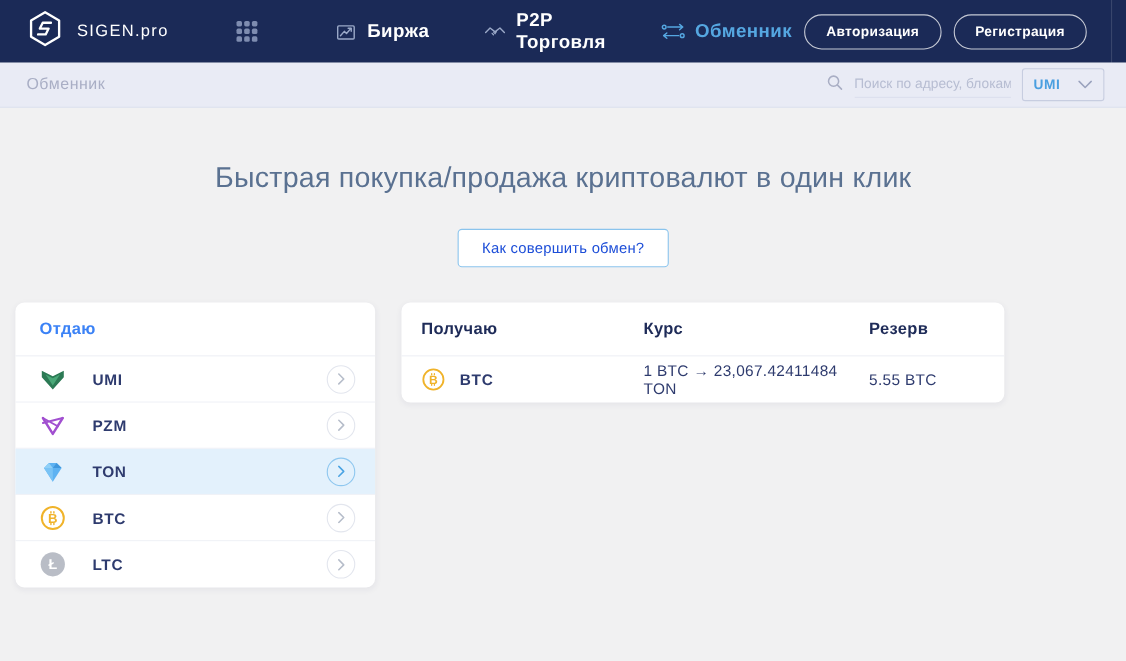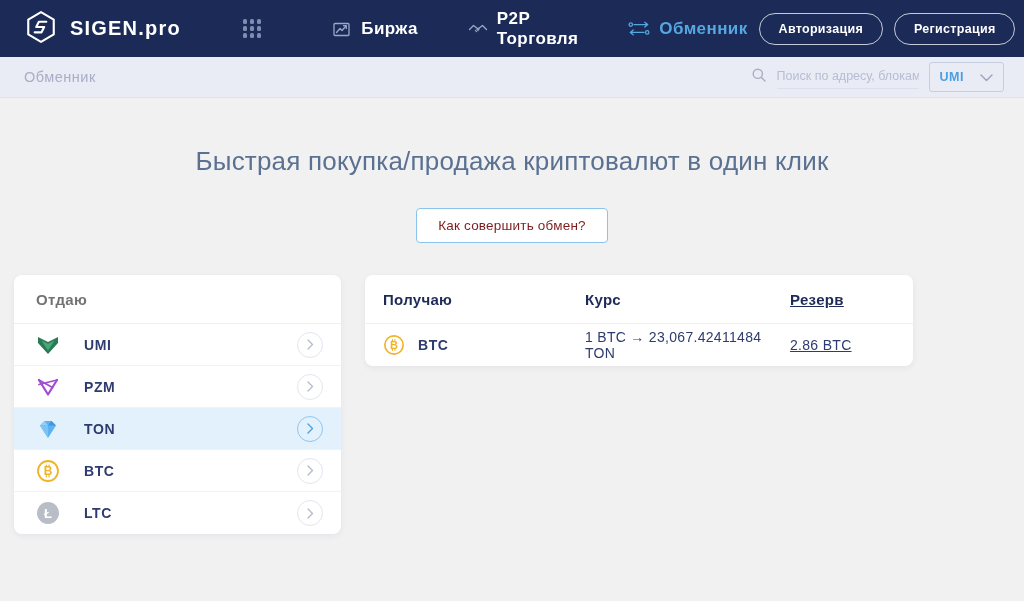--- a/index.html
+++ b/index.html
@@ -10,21 +10,21 @@
     background:#f1f1f2;
   }
 
   
   .header {
     height:57px; background:#1b2a57;
     display:flex; align-items:center;
     padding:0 0 0 24px;
   }
   .brand { display:flex; align-items:center; gap:12px; cursor:pointer; }
-  .brand-name { color:#ffffff; font-weight:bold; font-size:20px; letter-spacing:1.2px; }
+  .brand-name { color:#ffffff; font-weight:normal; font-size:15px; letter-spacing:1.2px; }
   .grid-icon {
     margin-left:62px;
     display:grid; grid-template-columns:repeat(3,4.5px); grid-auto-rows:4.5px; gap:2.5px;
     cursor:pointer;
   }
   .grid-icon span { background:#7e8cb0; border-radius:1.5px; }
   .nav { display:flex; align-items:center; margin-left:72px; gap:50px; }
   .nav-item { display:flex; align-items:center; gap:9px; color:#ffffff;
     font-size:17px; font-weight:bold; letter-spacing:.4px; cursor:pointer; }
   .nav-item svg { display:block; }
@@ -62,33 +62,33 @@
   .filter-select {
     border:1px solid #c7cde0; border-radius:3px; background:transparent;
     display:flex; align-items:center; gap:16px; padding:5px 10px; cursor:pointer;
   }
   .filter-value { color:#4a9fe0; font-weight:bold; font-size:12.5px; letter-spacing:.5px; }
 
   
   .hero { text-align:center; }
   .hero-title { margin:48px 0 0; color:#5a7191; font-size:26px; font-weight:500; letter-spacing:.2px; }
   .help-btn {
-    margin-top:31px; background:#ffffff; border:1px solid #8ac4ed; color:#7f1d1d;
+    margin-top:31px; background:#ffffff; border:1px solid #8ac4ed; color:#1d4ed8;
     font-size:13.5px; border-radius:4px; padding:9px 21px; cursor:pointer;
     font-family:"Liberation Sans", sans-serif; letter-spacing:.2px;
   }
 
   
   .panels { display:flex; align-items:flex-start; padding:0 14px; margin-top:32px; gap:24px; }
   .card { background:#ffffff; border-radius:8px; box-shadow:0 2px 6px rgba(30,40,90,.06); }
   .give-card { width:327px; }
   .receive-card { width:548px; }
   .card-header {
     height:49px; display:flex; align-items:center; padding:0 22px;
-    border-bottom:1px solid #eef0f6; color:#737373; font-weight:bold; font-size:15px;
+    border-bottom:1px solid #eef0f6; color:#3b82f6; font-weight:bold; font-size:15px;
     letter-spacing:.3px;
   }
   .coin-row {
     height:42px; display:flex; align-items:center;
     padding:0 18px 0 22px; border-bottom:1px solid #f0f2f7; cursor:pointer;
   }
   .coin-row:last-child { border-bottom:none; border-radius:0 0 8px 8px; }
   .coin-row.selected { background:#e3f1fc; }
   .coin-icon { width:24px; height:24px; margin-right:24px; display:flex; align-items:center; justify-content:center; }
   .coin-code { color:#2e3b6e; font-size:14px; font-weight:bold; letter-spacing:.6px; }
@@ -97,21 +97,21 @@
     display:flex; align-items:center; justify-content:center;
   }
   .coin-row.selected .row-chevron { border-color:#8ec7ef; }
 
   
   .receive-head { display:flex; align-items:center; height:49px; padding:0 18px;
     border-bottom:1px solid #eef0f6; }
   .receive-head .col { color:#1e2b58; font-weight:bold; font-size:15px; letter-spacing:.3px; }
   .col-coin { width:202px; }
   .col-rate { width:205px; }
-  .col-reserve { flex:1;text-decoration:underline; }
+  .col-reserve { flex:1; }
   .receive-row { display:flex; align-items:center; height:42px; padding:0 18px; cursor:pointer; }
   .receive-coin { display:flex; align-items:center; gap:13px; }
   .cell-text { color:#2e3b6e; font-size:14px; font-weight:500; letter-spacing:.3px; }
   .receive-coin .cell-text { font-weight:bold; letter-spacing:.6px; }
 </style>
 </head>
 <body>
 
 <div class="header">
   <div class="brand">
@@ -307,17 +307,17 @@
         <span class="coin-icon" style="width:22px;height:22px;margin-right:0;">
           <svg width="22" height="22" viewBox="0 0 24 24" fill="none">
             <circle cx="12" cy="12" r="10" stroke="#f0b32a" stroke-width="1.8"></circle>
             <text x="12" y="16.3" text-anchor="middle" font-family="Liberation Sans, sans-serif" font-size="12" font-weight="bold" fill="#f0b32a">B</text>
             <path d="M10.3 6.2 V7.4 M13 6.2 V7.4 M10.3 16.6 V17.8 M13 16.6 V17.8" stroke="#f0b32a" stroke-width="1.3" stroke-linecap="round"></path>
           </svg>
         </span>
         <span class="cell-text">BTC</span>
       </span>
       <span class="col-rate cell-text">1 BTC → 23,067.42411484 TON</span>
-      <span class="col-reserve cell-text">2.86 BTC</span>
+      <span class="col-reserve cell-text">5.55 BTC</span>
     </div>
   </div>
 
 </div>
 
 </body></html>

